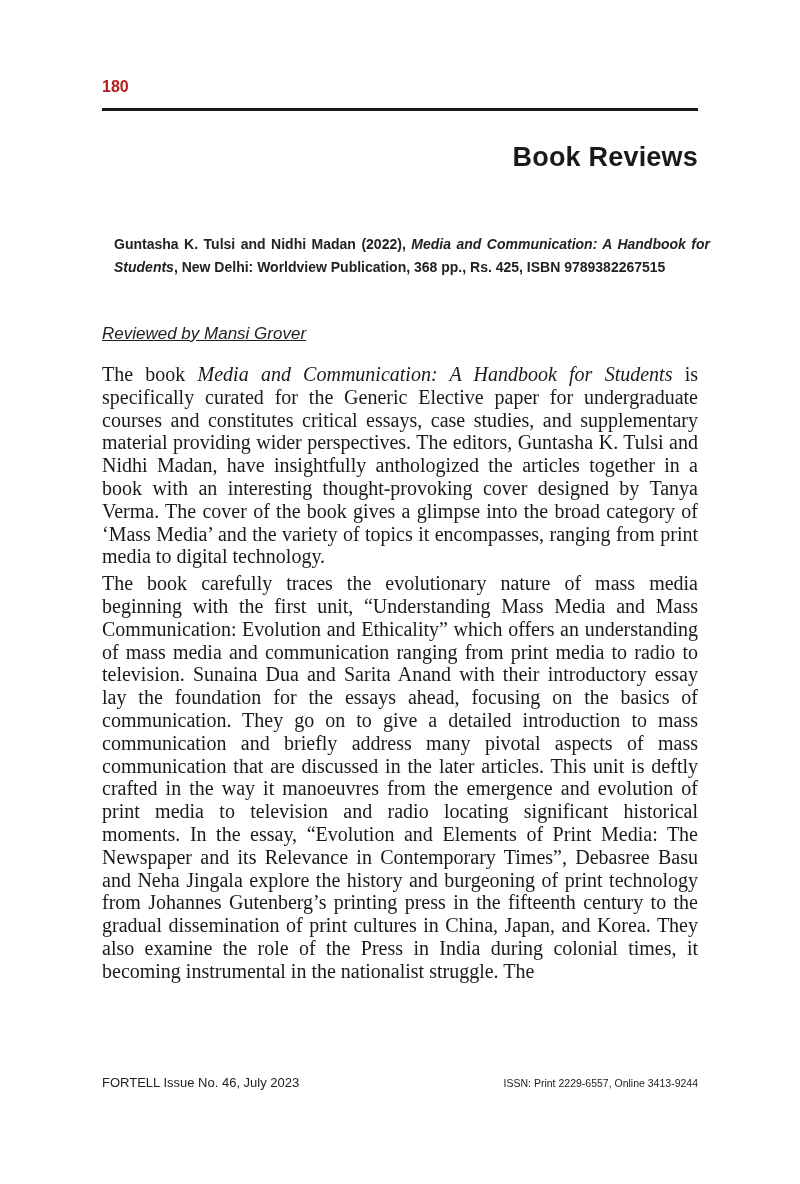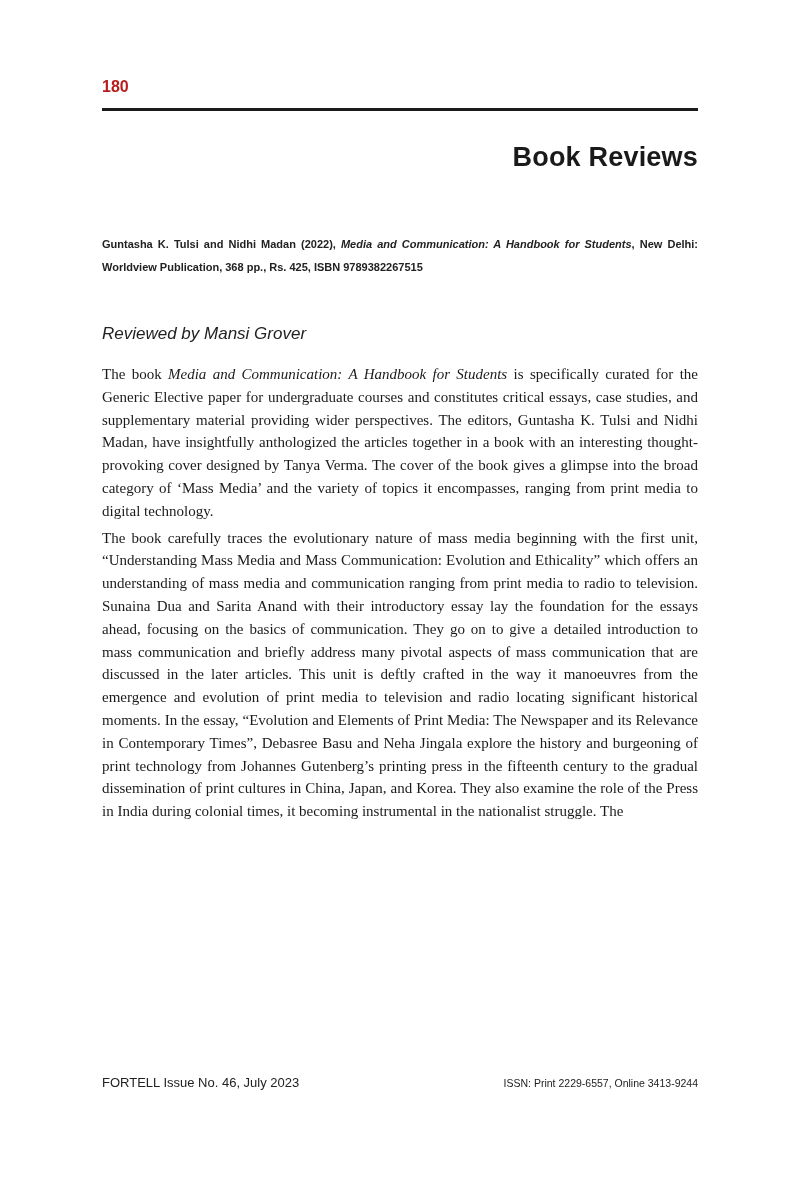--- a/index.html
+++ b/index.html
@@ -45,48 +45,49 @@
       text-align: right;
       font-family: "Liberation Sans", sans-serif;
       font-weight: bold;
       font-size: 27px;
       color: #1a1a1a;
       letter-spacing: 0.2px;
     }
     .citation {
       position: absolute;
       top: 233px;
-      left: 0;
+      left: 12px;
       width: 596px;
       font-family: "Liberation Sans", sans-serif;
       font-weight: bold;
-      font-size: 11px;
+      font-size: 14px;
       line-height: 23px;
       text-align: justify;
       color: #222;
     }
     .citation .book-title {
       font-style: italic;
     }
     .reviewer {
       position: absolute;
       top: 324px;
       left: 0;
       font-family: "Liberation Sans", sans-serif;
       font-style: italic;
       font-size: 17px;
       color: #222;
+      text-decoration: underline;
     }
     .body-text {
       position: absolute;
       top: 363px;
       left: 0;
       width: 596px;
       font-family: "Liberation Serif", serif;
-      font-size: 15px;
+      font-size: 20px;
       line-height: 22.8px;
       text-align: justify;
       color: #1a1a1a;
     }
     .body-text p {
       margin: 0 0 4px 0;
     }
     .body-text .book-title-inline {
       font-style: italic;
     }

